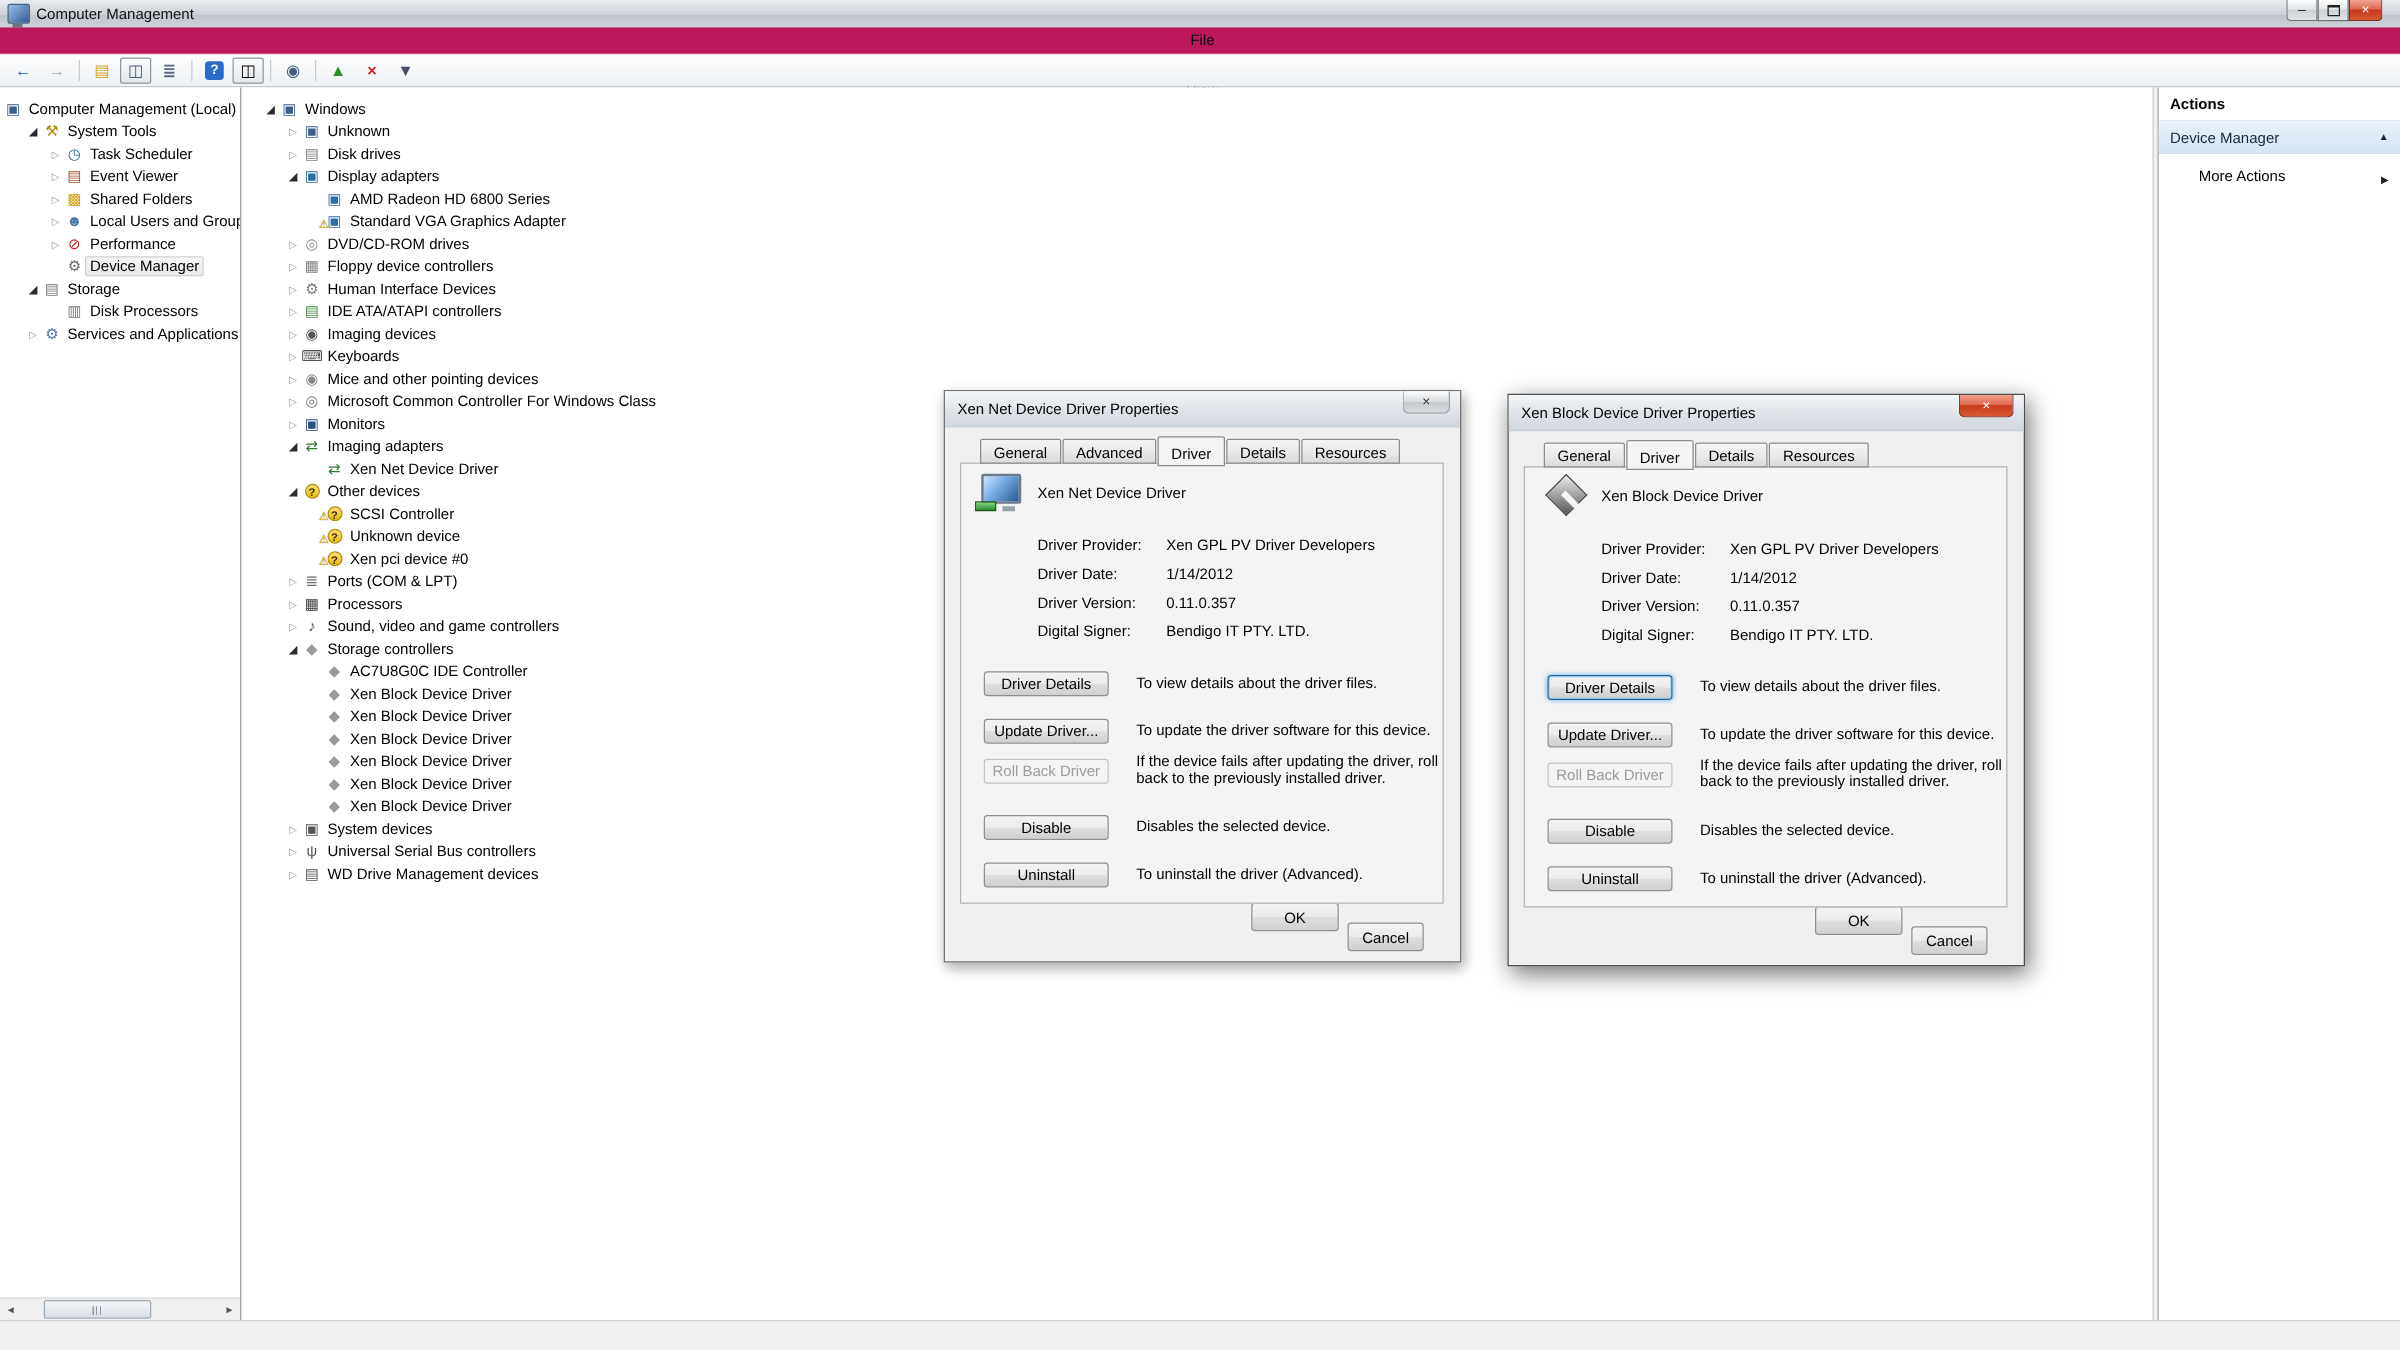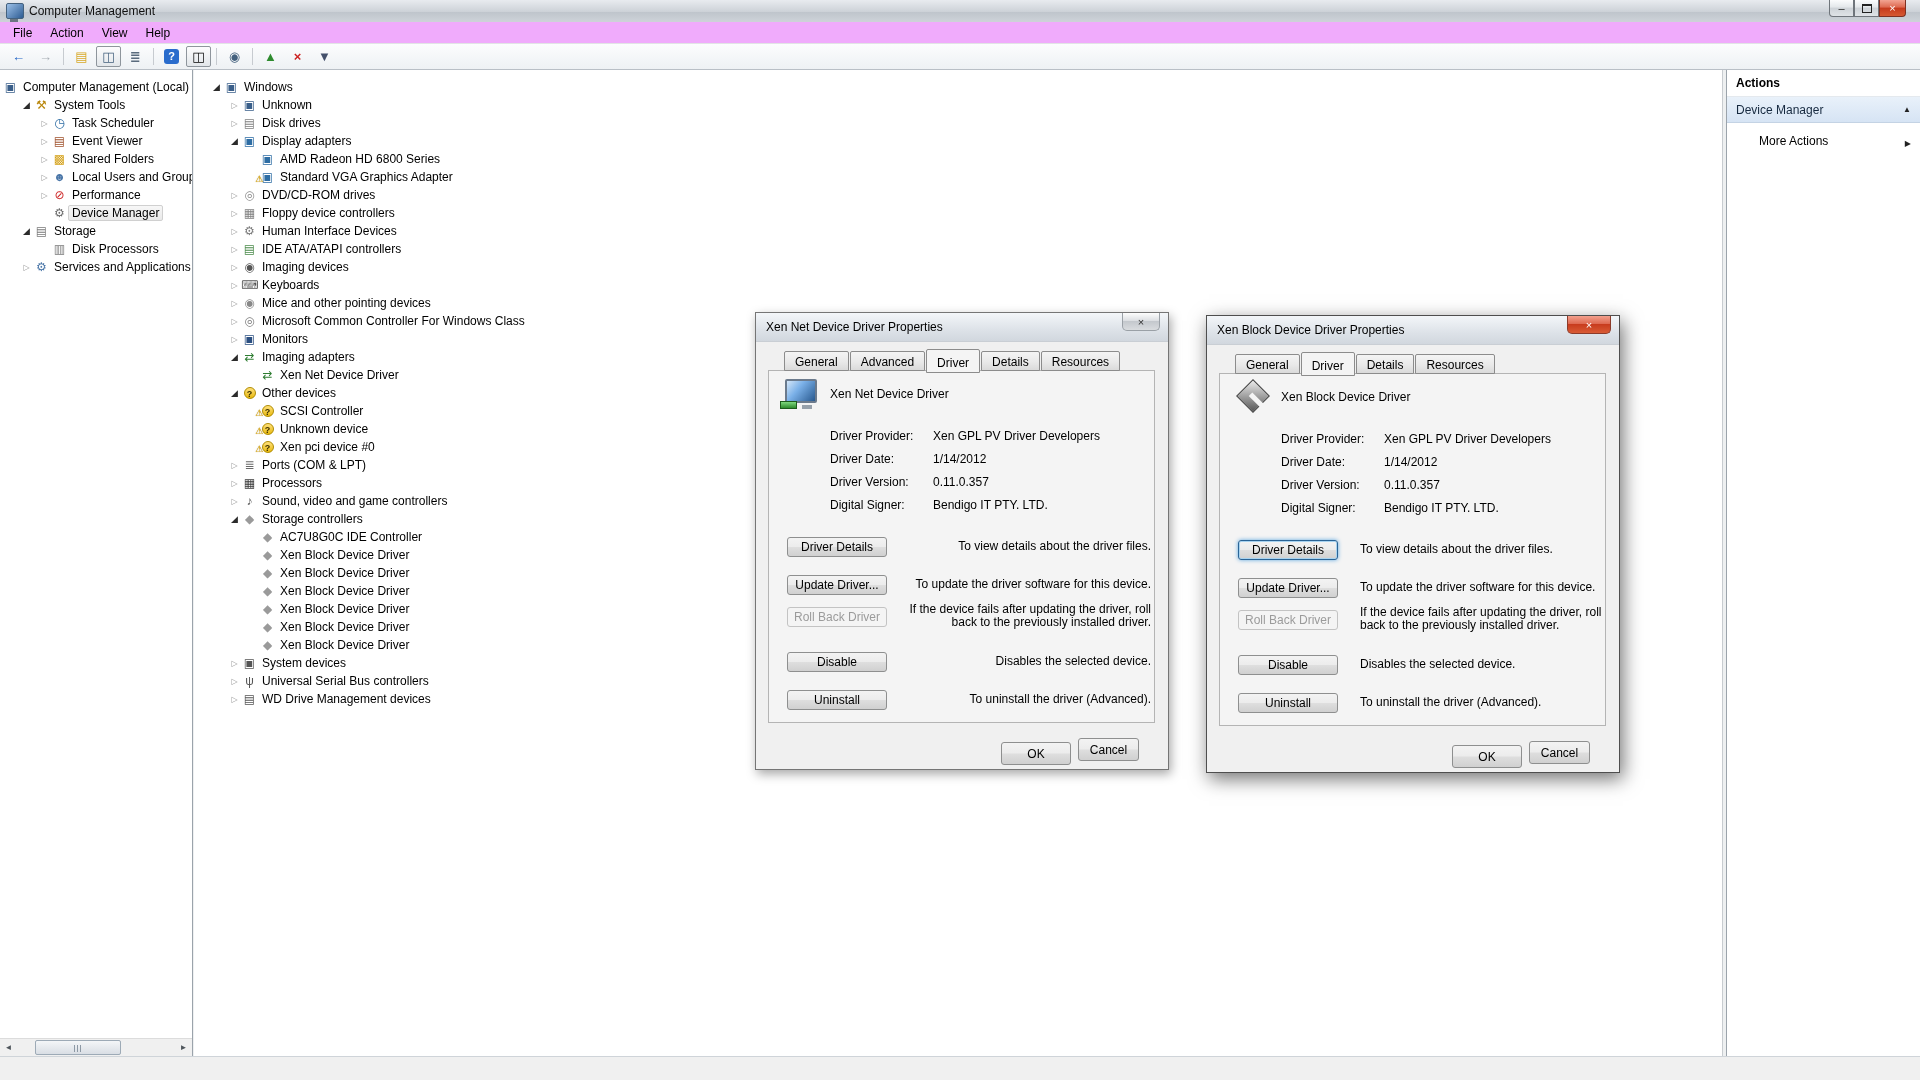--- a/index.html
+++ b/index.html
@@ -15,22 +15,22 @@
   .wtitle{font-size:12px;color:#111;}
   .wbtns{position:absolute;right:14px;top:0;display:flex;}
   .wbtn{width:25px;height:17px;border:1px solid #6f757b;border-top:none;
     background:linear-gradient(#fbfcfd,#e3e7ea 45%,#cdd2d7 50%,#dfe3e6);
     display:flex;align-items:center;justify-content:center;font-size:11px;color:#222;box-sizing:border-box;}
   .wbtn:first-child{border-radius:0 0 0 4px;}
   .wbtn.close{border-radius:0 0 4px 0;width:27px;color:#fff;
     background:linear-gradient(#f2a492,#dd6950 45%,#c53a1d 50%,#d65933);border-color:#7e3122;}
   .wbtn .maxglyph{width:8px;height:6px;border:1px solid #222;border-top-width:2px;display:inline-block;}
   
-  .menubar{position:absolute;left:0;top:22px;right:0;height:21px;background:#f0abfc;
-    border-bottom:1px solid #e2e4e6;display:flex;align-items:center;padding-left:4px;}
+  .menubar{position:absolute;left:0;top:22px;right:0;height:21px;background:#be185d;
+    border-bottom:1px solid #e2e4e6;display:flex;align-items:center;padding-left:4px;flex-direction:column;}
   .menu-item{padding:3px 9px;}
   .toolbar{position:absolute;left:0;top:44px;right:0;height:25px;
     background:linear-gradient(#fcfdfe,#eef1f4);border-bottom:1px solid #b9bfc6;
     display:flex;align-items:center;padding-left:5px;}
   .tbtn{width:25px;height:21px;display:flex;align-items:center;justify-content:center;
     margin:0 1px;border:1px solid transparent;border-radius:2px;box-sizing:border-box;}
   .tbtn.pressed{border-color:#8e959c;background:linear-gradient(#fdfdfd,#e2e6ea);}
   .tglyph{font-size:13px;font-weight:bold;line-height:1;}
   .tglyph.help-badge{background:#2a6ccc;color:#fff;width:15px;height:15px;border-radius:3px;
     display:flex;align-items:center;justify-content:center;font-size:11px;}
@@ -99,21 +99,21 @@
   .dev-name{position:absolute;left:61px;top:16px;}
   .fld-label{position:absolute;left:61px;}
   .fld-value{position:absolute;left:164px;}
   .pbtn{box-sizing:border-box;border:1px solid #8e8f8f;border-radius:3px;font-size:12px;
     background:linear-gradient(#f3f3f3,#ececec 48%,#dedede 52%,#d0d0d0);
     display:flex;align-items:center;justify-content:center;color:#000;}
   .dbtn{position:absolute;left:18px;width:100px;height:20px;}
   .dbtn.disabled{color:#9b9b9b;border-color:#c3c3c3;background:#f4f4f4;}
   .dbtn.focused{border-color:#2a6496;box-shadow:0 0 0 1px #a8d3f0 inset,0 0 4px #5ea7e0;}
   .bdesc{position:absolute;left:140px;width:242px;line-height:13px;}
-  .dlg-ok{position:absolute;top:429px;left:245px;width:70px;height:23px;}
+  .dlg-ok{position:absolute;top:409px;left:245px;width:70px;height:23px;}
   .dlg-cancel{position:absolute;top:425px;left:322px;width:61px;height:23px;}
 </style>
 </head>
 <body>
 
 <div id="root">
   <div class="titlebar">
     <span class="app-ico"></span>
     <span class="wtitle">Computer Management</span>
     <span class="wbtns">
@@ -426,21 +426,21 @@
       </div>
       <div class="actions-more">
         <span class="lbl">More Actions</span>
         <span class="chev">▶</span>
       </div>
     </div>
   </div>
 
   <div class="statusbar"></div>
   <div id="dialogs">
-      <div class="dialog" style="left: 755px; top: 312px; text-align: right;">
+      <div class="dialog" style="left: 755px; top: 312px;">
         <div class="dlg-tb">
           <span class="dlg-title">Xen Net Device Driver Properties</span>
           <div class="dlg-close">×</div>
         </div>
         <div class="tabs">
           <span class="tab">General</span>
           <span class="tab">Advanced</span>
           <span class="tab active">Driver</span>
           <span class="tab">Details</span>
           <span class="tab">Resources</span>

